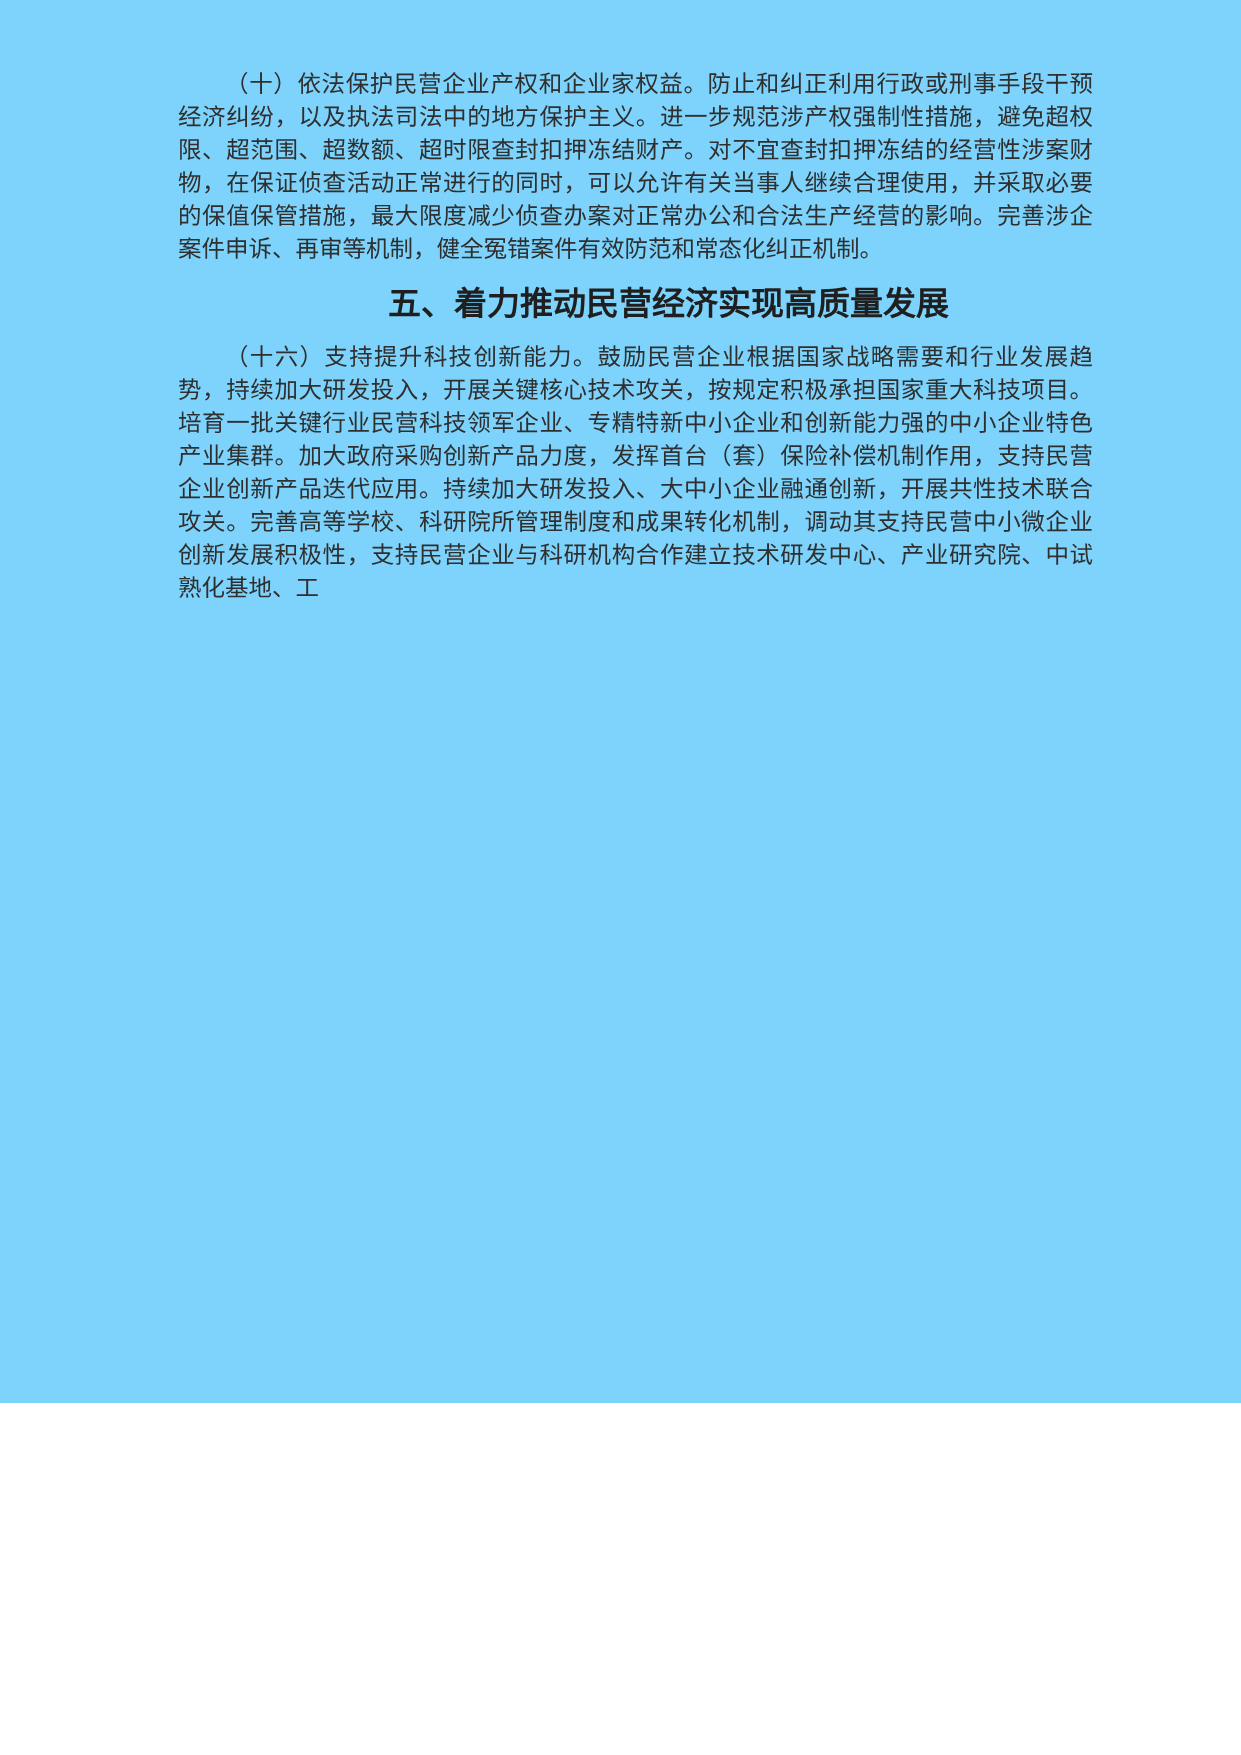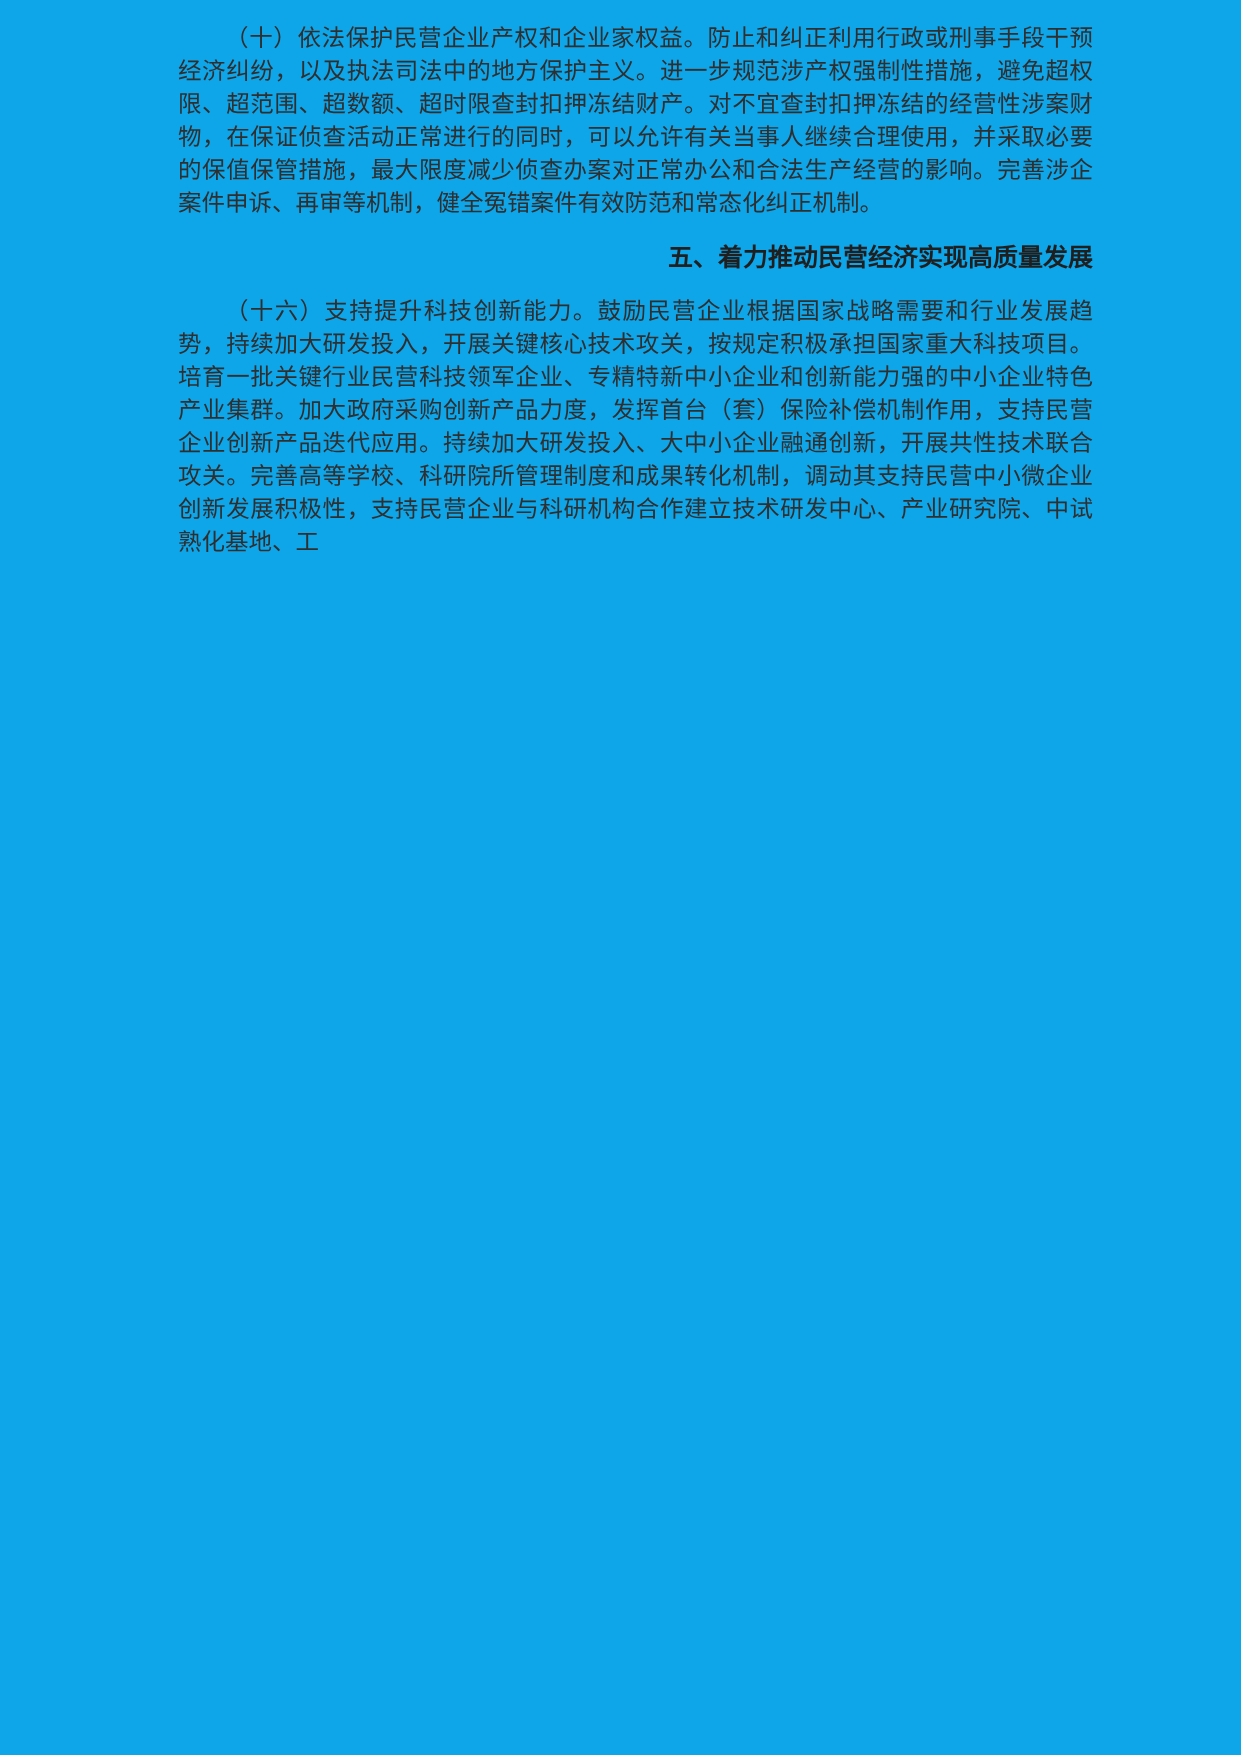--- a/index.html
+++ b/index.html
@@ -8,42 +8,42 @@
     background: #ffffff;
   }
   body {
     width: 1241px;
     height: 1755px;
     overflow: hidden;
   }
   .page {
     box-sizing: border-box;
     width: 1241px;
-    height: 1755px;
-    background: #0ea5e9;
-    padding: 22px 148px 0 178px;
+    height: 1403px;
+    background: #7dd3fc;
+    padding: 68px 148px 0 178px;
     overflow: hidden;
   }
   .body-para {
     margin: 0 0 21px 0;
     font-family: "Liberation Serif", "DejaVu Serif", serif;
     font-size: 23.5px;
     line-height: 33px;
     color: #2f2f2f;
     text-align: justify;
     text-indent: 2em;
     font-weight: 400;
   }
   .section-heading {
     margin: 0 0 21px 0;
     font-family: "Liberation Sans", "DejaVu Sans", sans-serif;
-    font-size: 25px;
+    font-size: 33px;
     line-height: 33px;
     color: #1f1f1f;
-    text-align: right;
+    text-align: center;
     text-indent: 2em;
     font-weight: 700;
   }
 </style>
 </head>
 <body>
 
 <div class="page">
   <p class="body-para">（十）依法保护民营企业产权和企业家权益。防止和纠正利用行政或刑事手段干预经济纠纷，以及执法司法中的地方保护主义。进一步规范涉产权强制性措施，避免超权限、超范围、超数额、超时限查封扣押冻结财产。对不宜查封扣押冻结的经营性涉案财物，在保证侦查活动正常进行的同时，可以允许有关当事人继续合理使用，并采取必要的保值保管措施，最大限度减少侦查办案对正常办公和合法生产经营的影响。完善涉企案件申诉、再审等机制，健全冤错案件有效防范和常态化纠正机制。</p>
   <h2 class="section-heading">五、着力推动民营经济实现高质量发展</h2>

